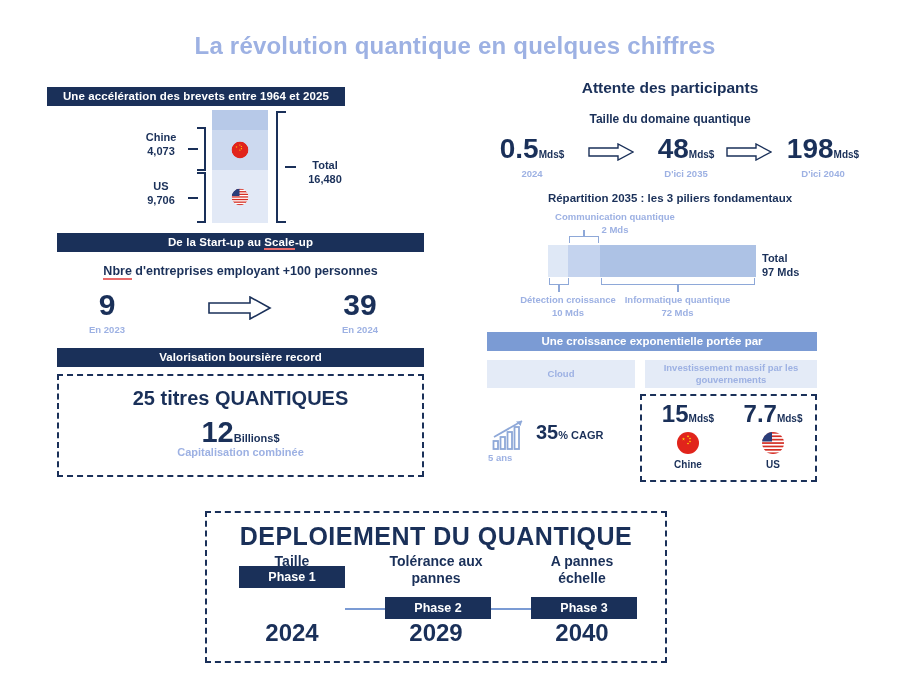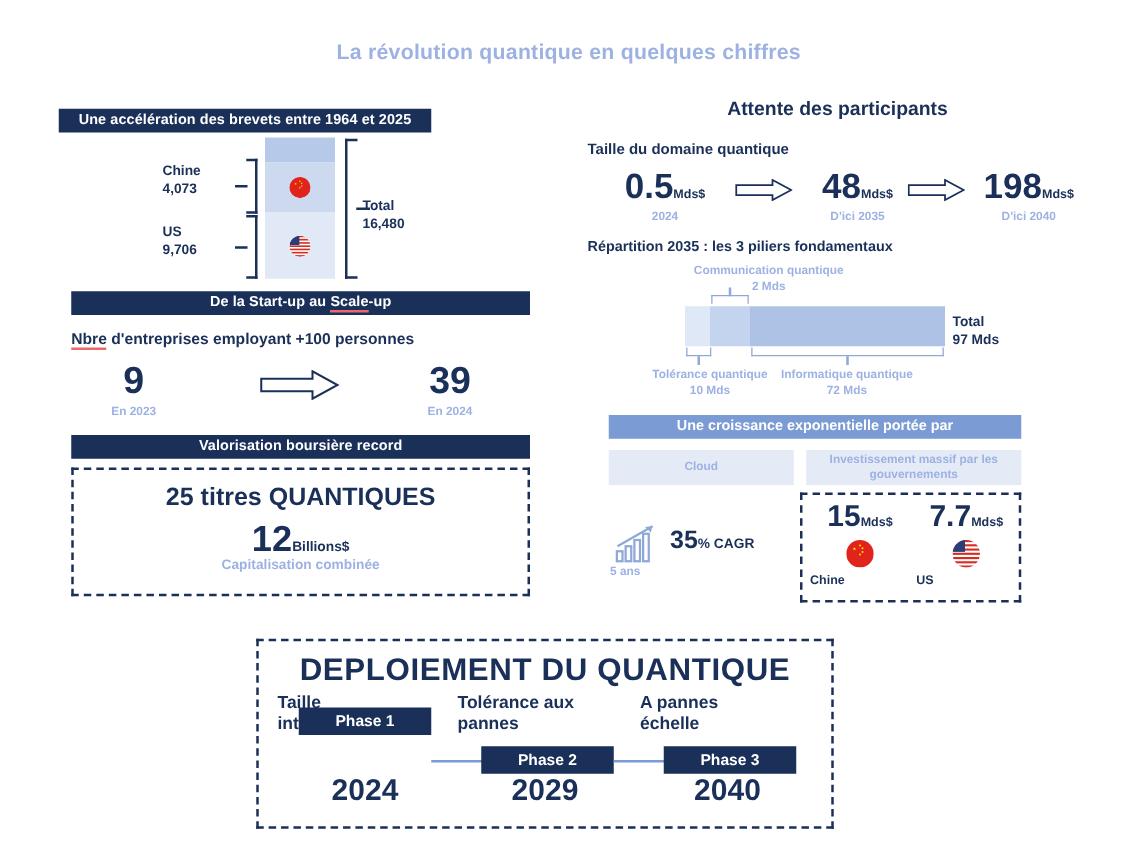--- a/index.html
+++ b/index.html
@@ -10,21 +10,21 @@
     position: relative;
     overflow: hidden;
     color: #1a3059;
   }
   .abs { position: absolute; }
 
   
   #main-title {
     left: 0; top: 32px; width: 910px;
     text-align: center;
-    font-size: 17px; font-weight: bold;
+    font-size: 24px; font-weight: bold;
     color: #9db1e3;
     letter-spacing: .2px;
   }
 
   
   .navy-bar {
     background: #1a3059;
     color: #ffffff;
     font-size: 11.5px;
     font-weight: bold;
@@ -51,21 +51,21 @@
   #seg-chine { height: 40px; background: #ccd9ef; }
   #seg-us    { height: 53px; background: #e2e9f6; }
 
   .flag {
     position:absolute; left:50%; top:50%;
     transform: translate(-50%,-50%);
     width: 17px; height: 17px; border-radius: 50%;
     overflow:hidden;
   }
 
-  .lbl-dark { color:#1a3059; font-weight:bold; font-size:11px; line-height:14px; }
+  .lbl-dark { color:#1a3059; font-weight:bold; font-size:11px; text-align:center; line-height:14px; }
   .lbl-light { color:#9db1e3; font-weight:bold; font-size:9.5px; text-align:center; line-height:13px; }
   .lbl-mid  { color:#7b9bd4; font-weight:bold; font-size:9.5px; text-align:center; line-height:13px; }
 
   .bracket-r { border:2px solid #1a3059; border-left:none; }
   .bracket-l { border:2px solid #1a3059; border-right:none; }
   .tick { background:#1a3059; position:absolute; }
 
   
   .bignum { font-weight: bold; color:#1a3059; line-height:1; }
 
@@ -238,21 +238,21 @@
 
 <div class="abs lbl-dark" style="left:762px; top:251px; width:70px; text-align:left;">Total</div>
 <div class="abs lbl-dark" style="left:762px; top:265px; width:70px; text-align:left;">97 Mds</div>
 
 <div class="abs brk-bot" style="left:549px; top:278px; width:20px;"></div>
 <div class="abs stem" style="left:558px; top:285px; height:7px;"></div>
 
 <div class="abs brk-bot" style="left:601px; top:278px; width:154px;"></div>
 <div class="abs stem" style="left:677px; top:285px; height:7px;"></div>
 
-<div class="abs lbl-mid" style="left:482px; top:293px; width:172px; color:#9db1e3;">Tolérance quantique</div>
+<div class="abs lbl-mid" style="left:482px; top:293px; width:172px; color:#9db1e3;">Détection croissance</div>
 <div class="abs lbl-mid" style="left:482px; top:306px; width:172px; color:#9db1e3;">10 Mds</div>
 
 <div class="abs lbl-mid" style="left:600px; top:293px; width:155px; color:#9db1e3;">Informatique quantique</div>
 <div class="abs lbl-mid" style="left:600px; top:306px; width:155px; color:#9db1e3;">72 Mds</div>
 
 <div class="abs blue-bar" style="left:487px; top:332px; width:330px;">Une croissance exponentielle portée par</div>
 
 <div class="abs tint-box" style="left:487px; top:360px; width:148px; height:28px;">Cloud</div>
 
 <div class="abs tint-box" style="left:645px; top:360px; width:172px; height:28px; padding:0 8px;">Investissement massif par les gouvernements</div>

